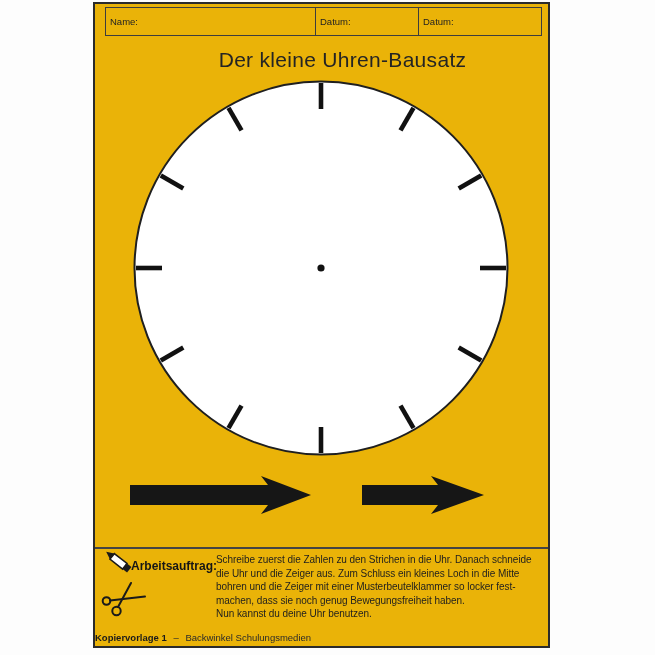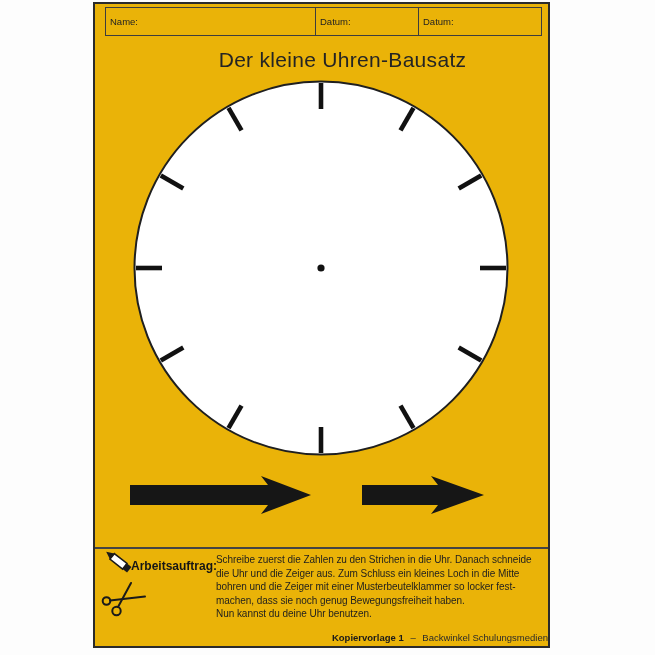--- a/index.html
+++ b/index.html
@@ -94,22 +94,21 @@
     line-height: 13.6px;
     letter-spacing: -0.05px;
     white-space: pre-line;
     color: #1e1e1e;
   }
   
   .footer {
     position: absolute;
     left: 0; bottom: 3px;
     width: 100%;
-    padding-left: 28px;
-    text-align: right;
+    text-align: left;
     font-size: 9.5px;
     color: #2a2a2a;
   }
   .footer .bold { font-weight: bold; color: #1a1a1a; }
   .footer .sep { margin: 0 4px; }
 </style>
 </head>
 <body>
 
 <div class="page">

